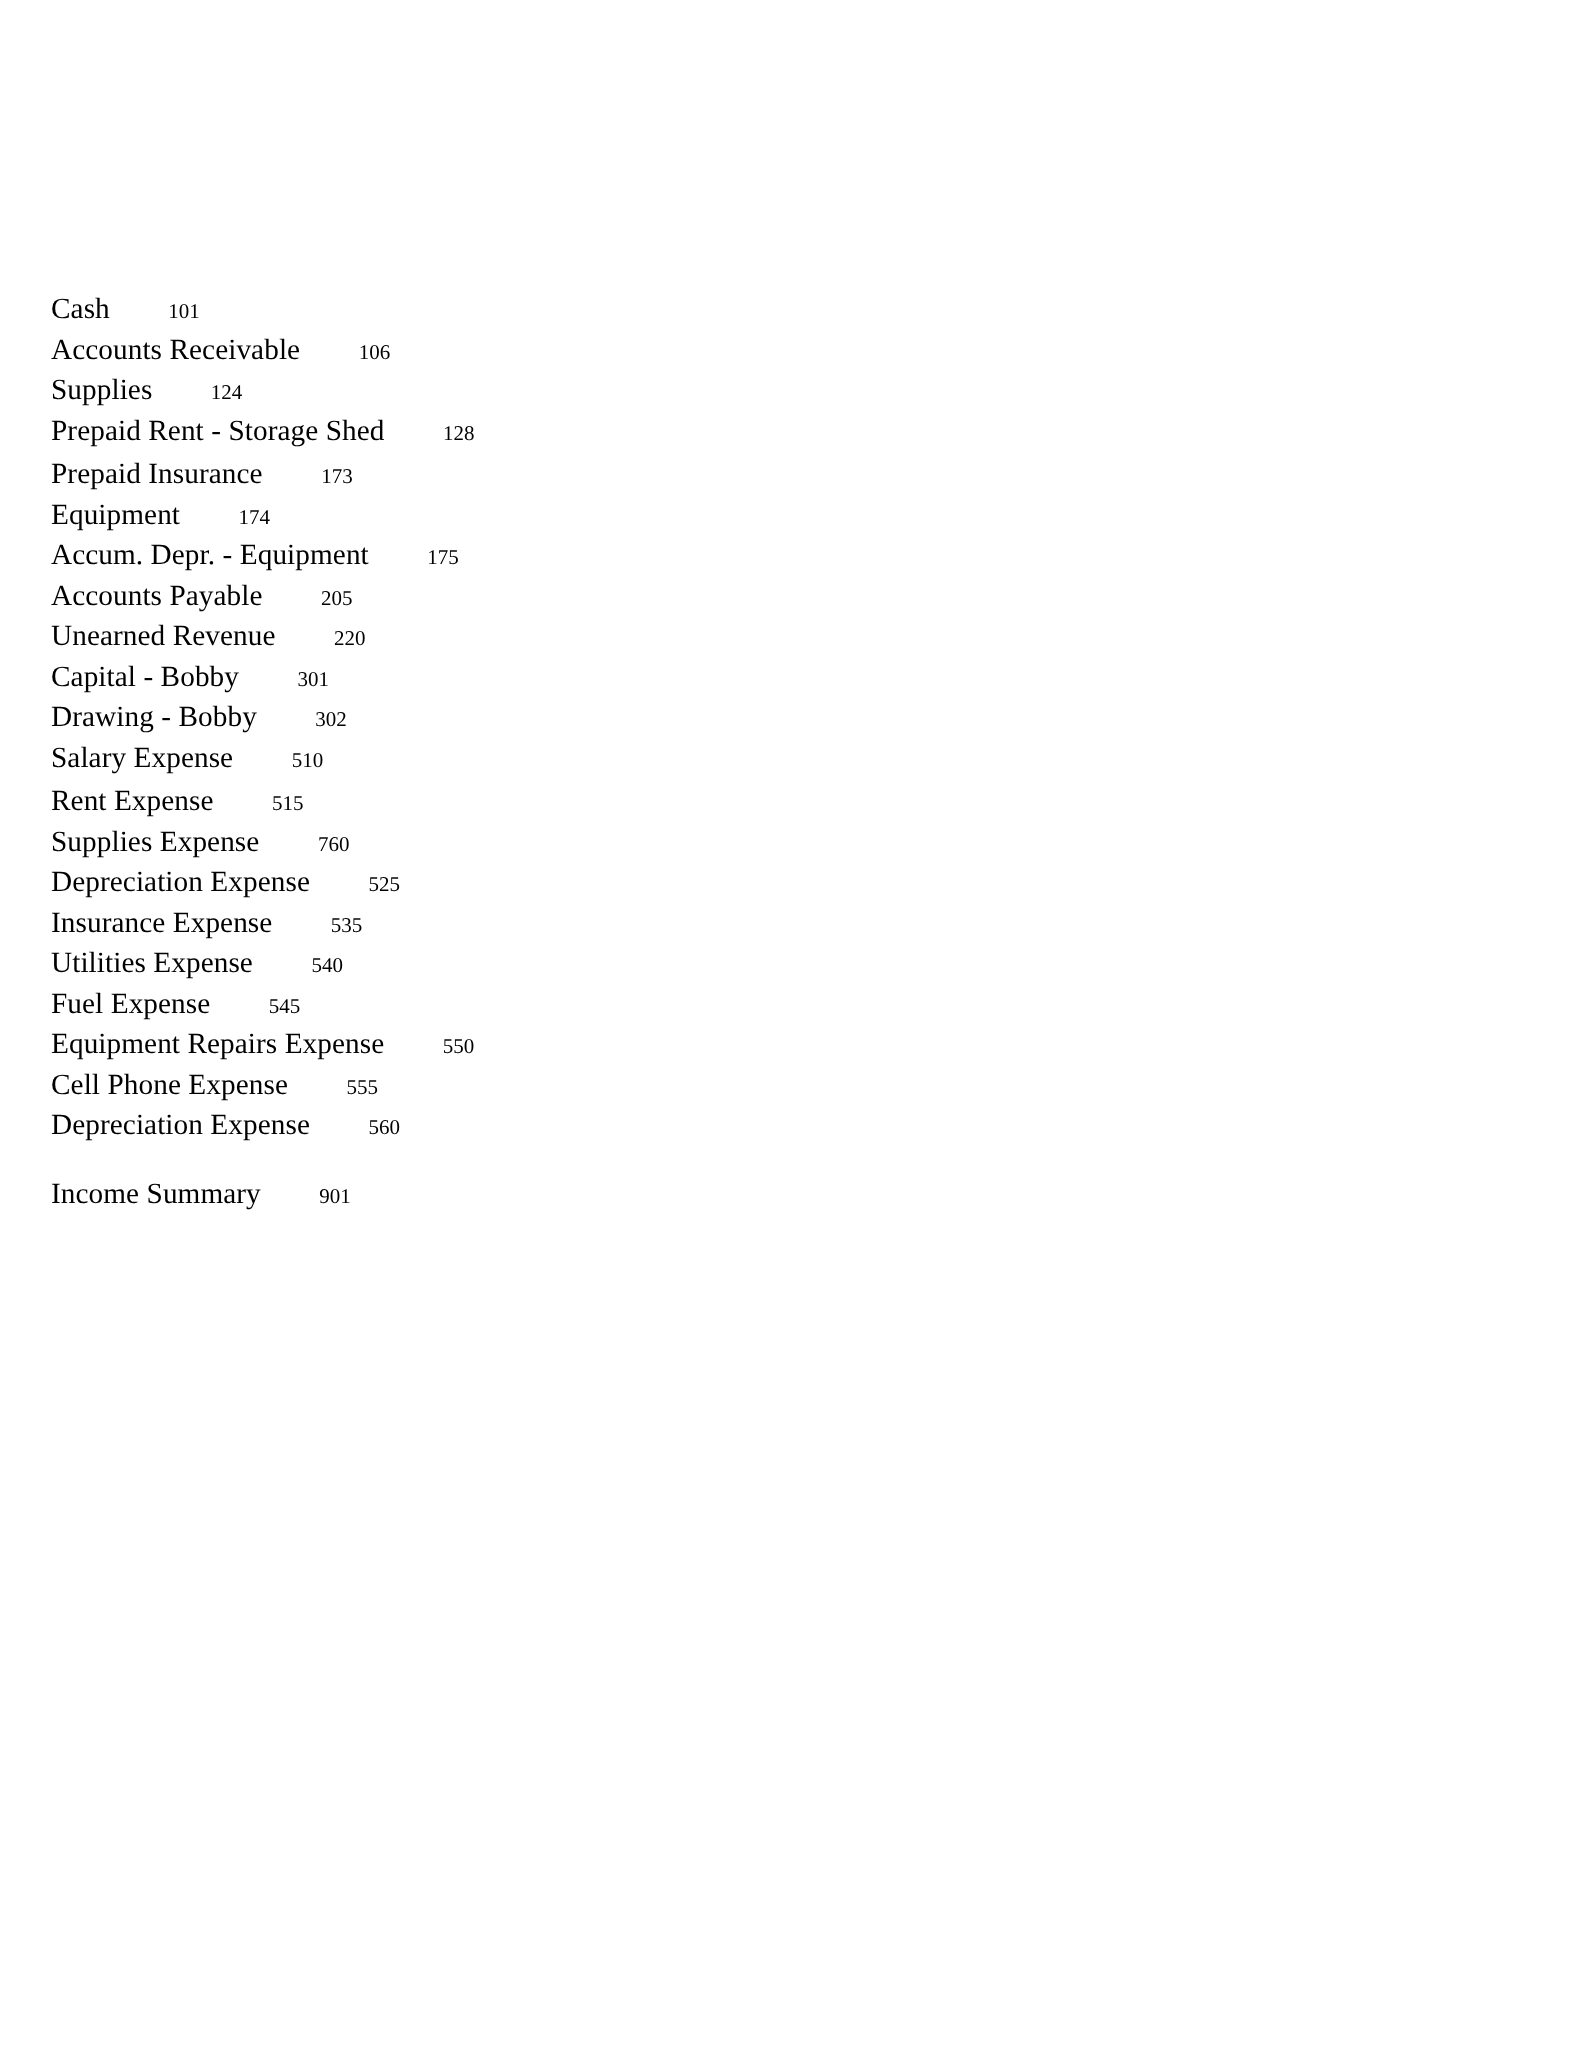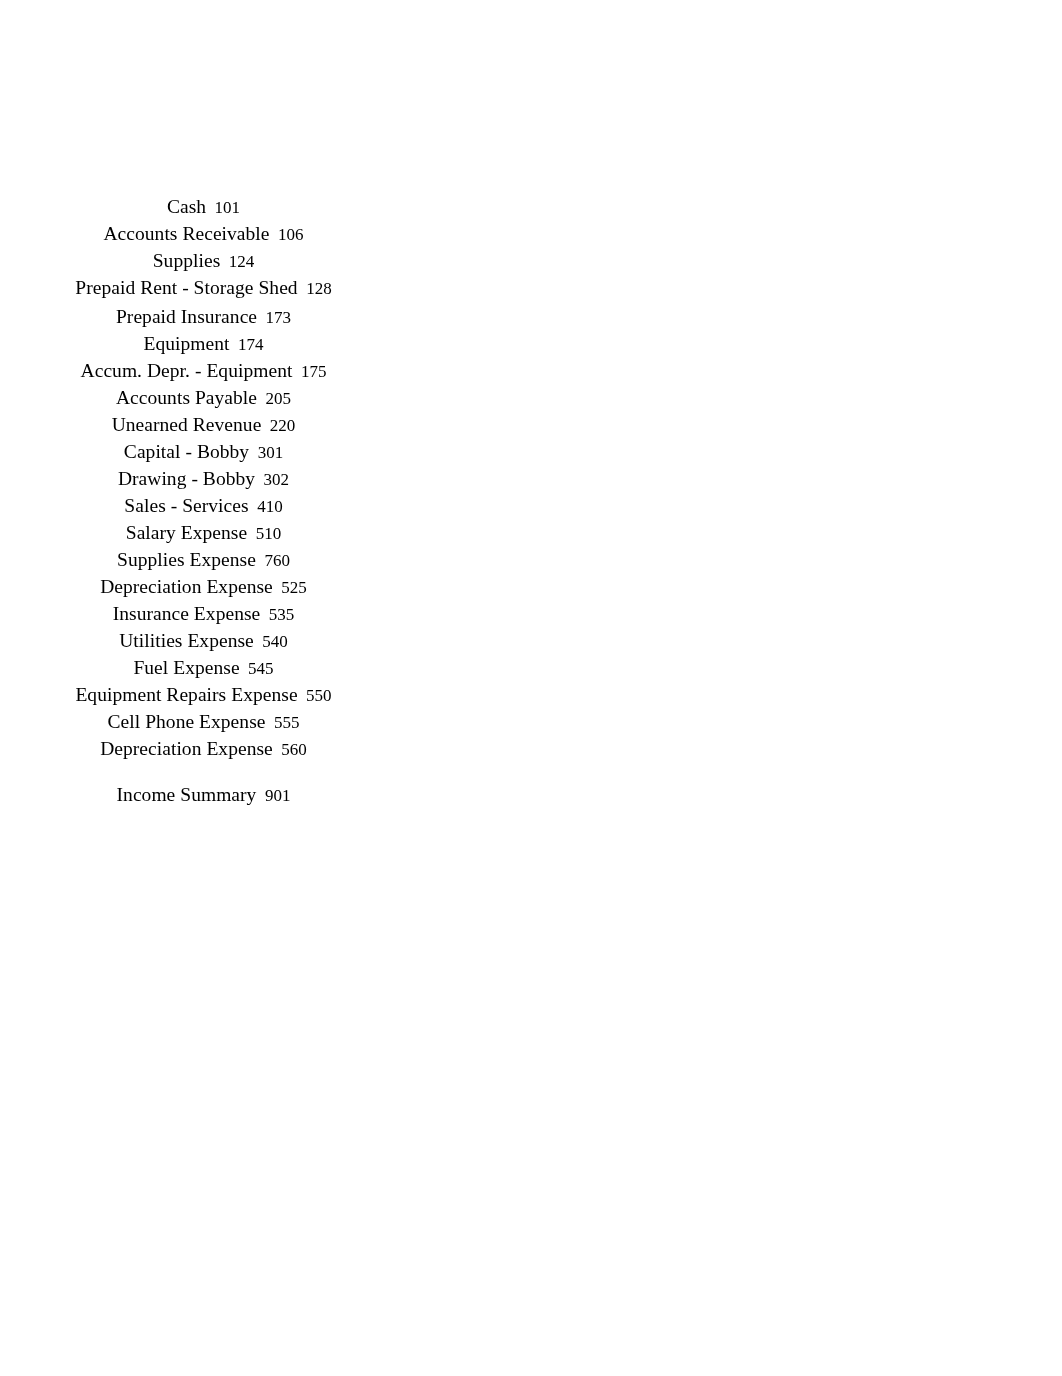--- a/index.html
+++ b/index.html
@@ -21,39 +21,40 @@
   }
   .account-list {
     position: absolute;
     top: 193px;
     left: 34px;
     width: 340px;
   }
   .account-row {
     display: flex;
     align-items: baseline;
-    justify-content: center;
+    justify-content: flex-start;
     height: 27px;
     line-height: 27px;
     white-space: nowrap;
+    gap: 26px;
   }
   
   .account-row.gap-before {
     margin-top: 2px;
   }
   .account-row.gap-before-lg {
     margin-top: 19px;
   }
   .account-name {
     font-size: 19.5px;
     letter-spacing: 0.05px;
     text-align: left;
   }
   .account-number {
-    font-size: 17px;
+    font-size: 14px;
     text-align: right;
     min-width: 34px;
     padding-right: 1px;
   }
 </style>
 </head>
 <body>
 
 <div class="page">
   <div class="account-list">
@@ -95,26 +96,26 @@
       </div>
       <div class="account-row">
         <span class="account-name">Capital - Bobby</span>
         <span class="account-number">301</span>
       </div>
       <div class="account-row">
         <span class="account-name">Drawing - Bobby</span>
         <span class="account-number">302</span>
       </div>
       <div class="account-row">
-        <span class="account-name">Sales - Services</span>
-        <span class="account-number">410</span>
-      </div>
-      <div class="account-row">
         <span class="account-name">Salary Expense</span>
         <span class="account-number">510</span>
+      </div>
+      <div class="account-row gap-before">
+        <span class="account-name">Rent Expense</span>
+        <span class="account-number">515</span>
       </div>
       <div class="account-row">
         <span class="account-name">Supplies Expense</span>
         <span class="account-number">760</span>
       </div>
       <div class="account-row">
         <span class="account-name">Depreciation Expense</span>
         <span class="account-number">525</span>
       </div>
       <div class="account-row">

